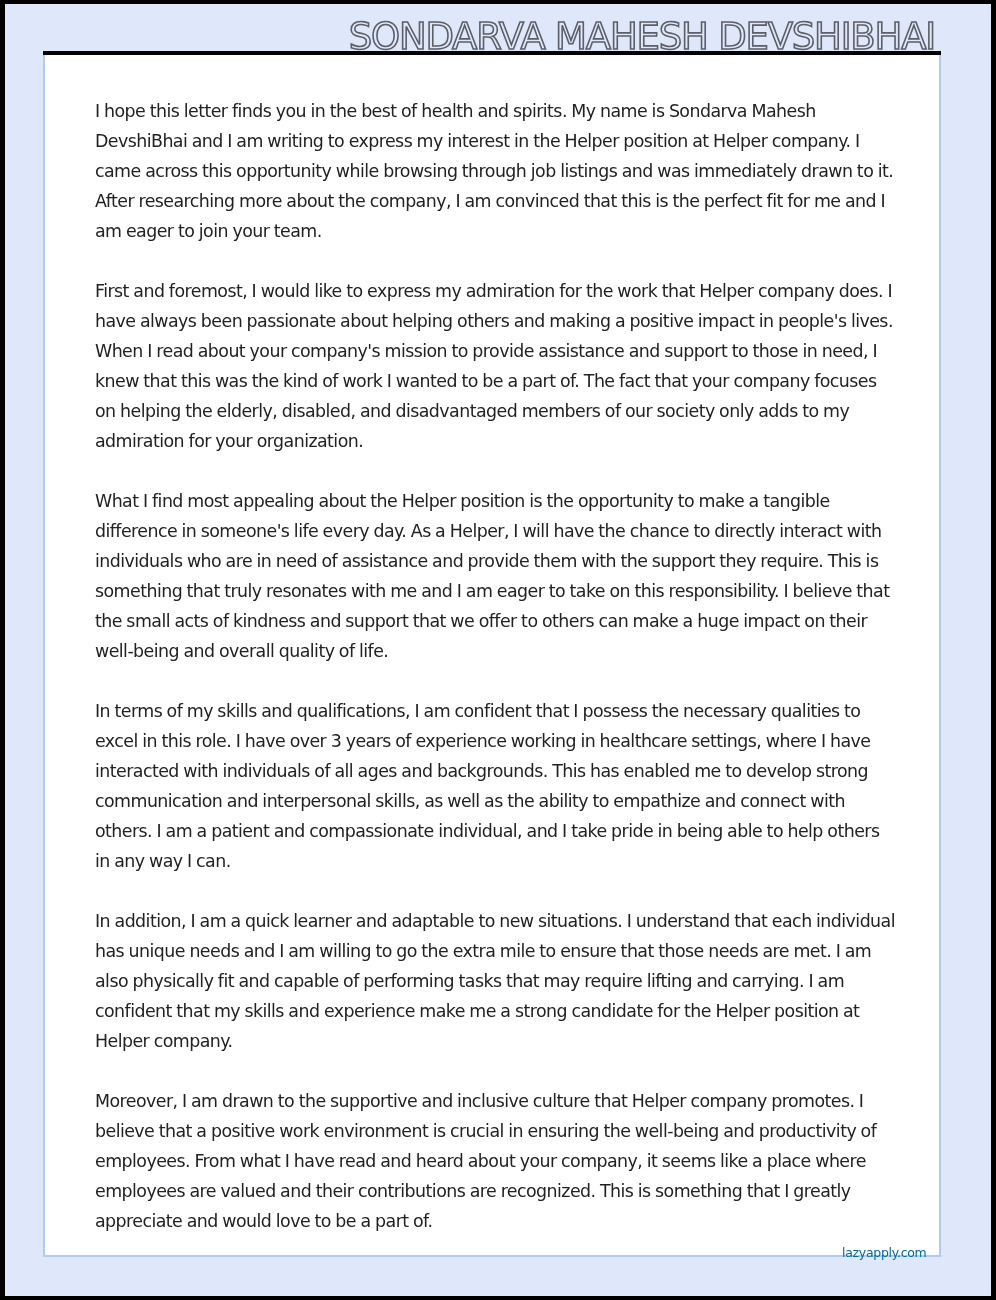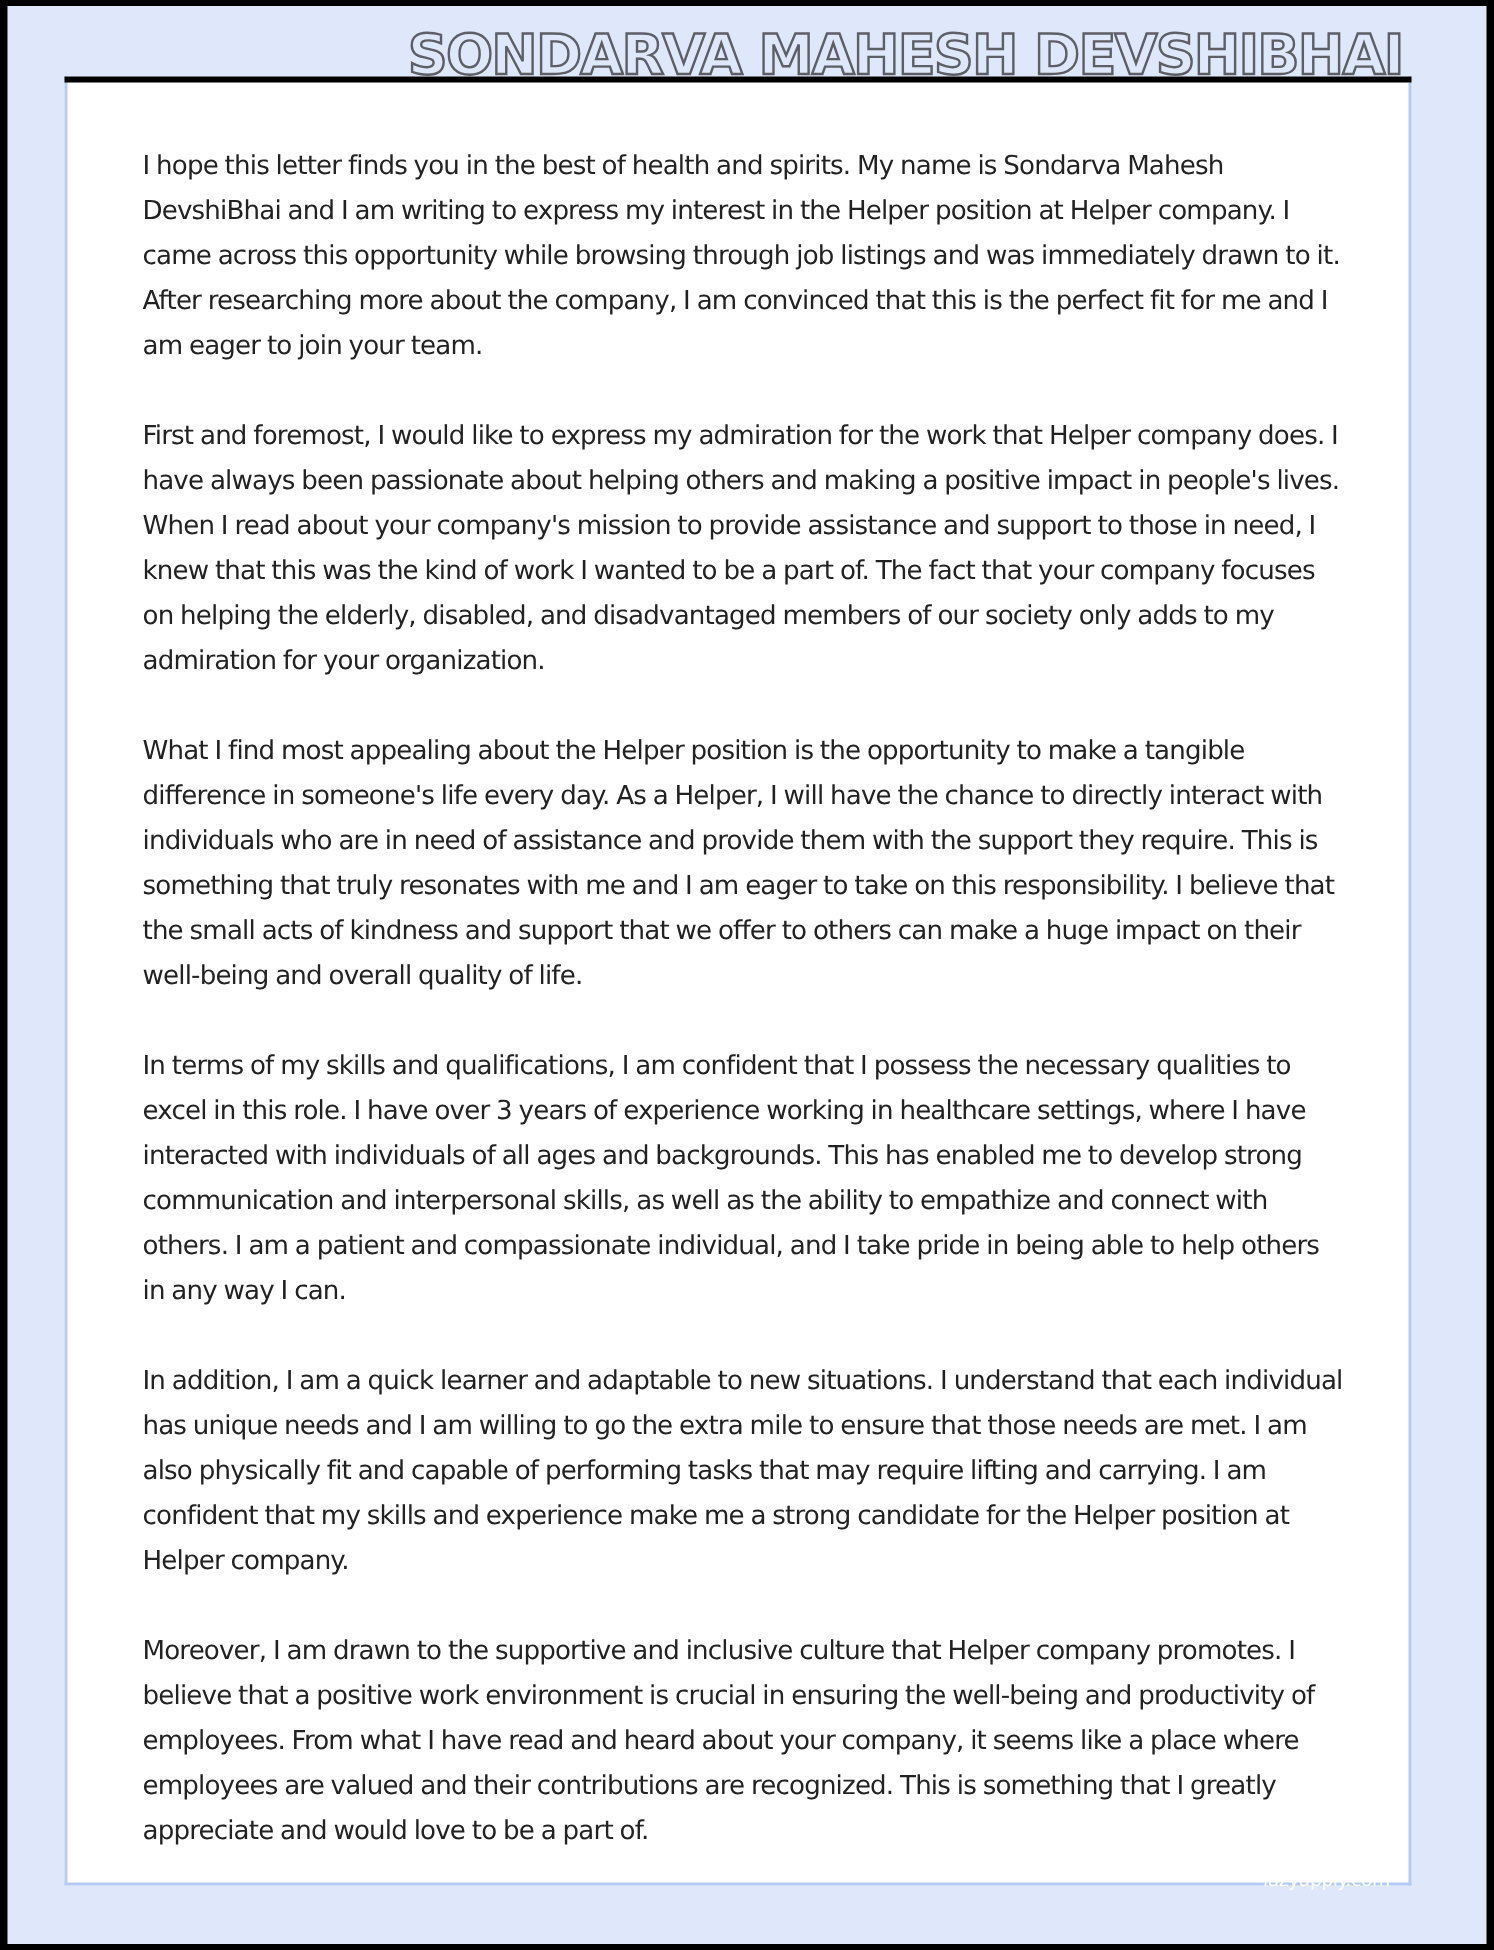--- a/index.html
+++ b/index.html
@@ -22,21 +22,21 @@
       height: 1292px;
       background: #dfe7fa;
       overflow: hidden;
     }
     .name-heading {
       position: absolute;
       right: 56px;
       top: 11px;
       margin: 0;
       font-family: "DejaVu Sans", sans-serif;
-      font-weight: bold;
+      font-weight: normal;
       font-size: 37px;
       letter-spacing: -1.2px;
       line-height: 44px;
       color: #dfe7fa;
       -webkit-text-stroke: 1.6px #5c5f66;
       white-space: nowrap;
     }
     .page {
       position: absolute;
       left: 43px;
@@ -72,21 +72,21 @@
     .letter p {
       margin: 0 0 30px 0;
     }
     .watermark {
       position: absolute;
       left: 842px;
       top: 1245px;
       font-family: "DejaVu Sans", sans-serif;
       font-size: 12.5px;
       letter-spacing: -0.3px;
-      color: #ffffff;
+      color: #0369a1;
       white-space: nowrap;
     }
   </style>
 </head>
 <body>
 
 <div class="frame">
   <h1 class="name-heading">SONDARVA MAHESH DEVSHIBHAI</h1>
 </div>
 

